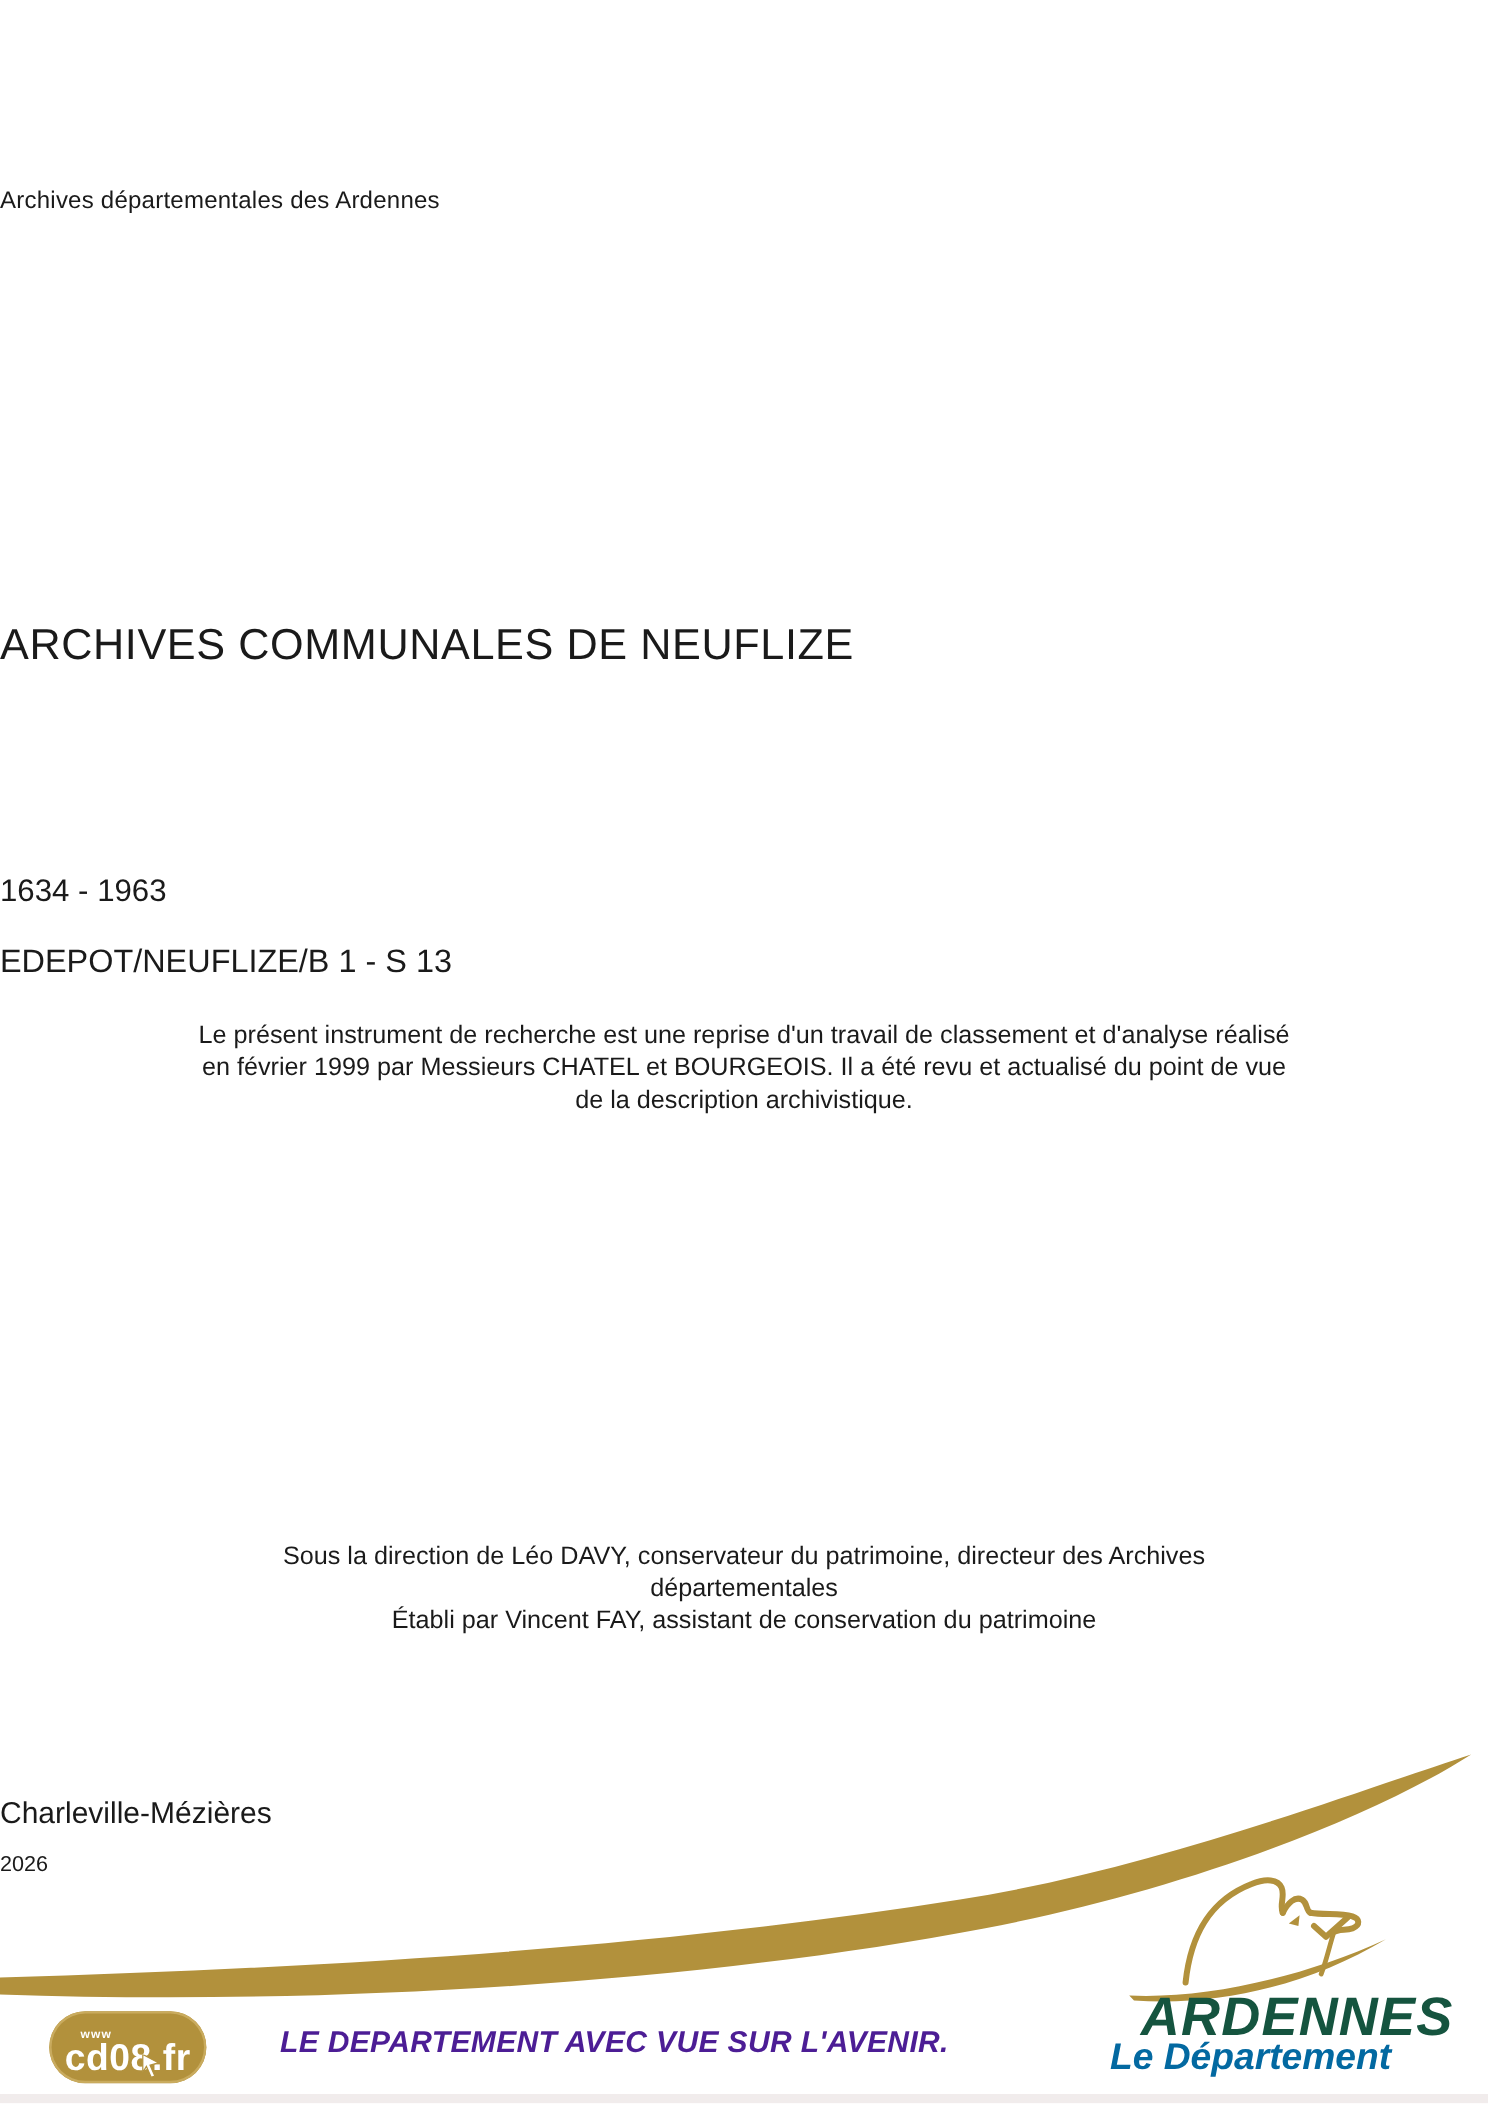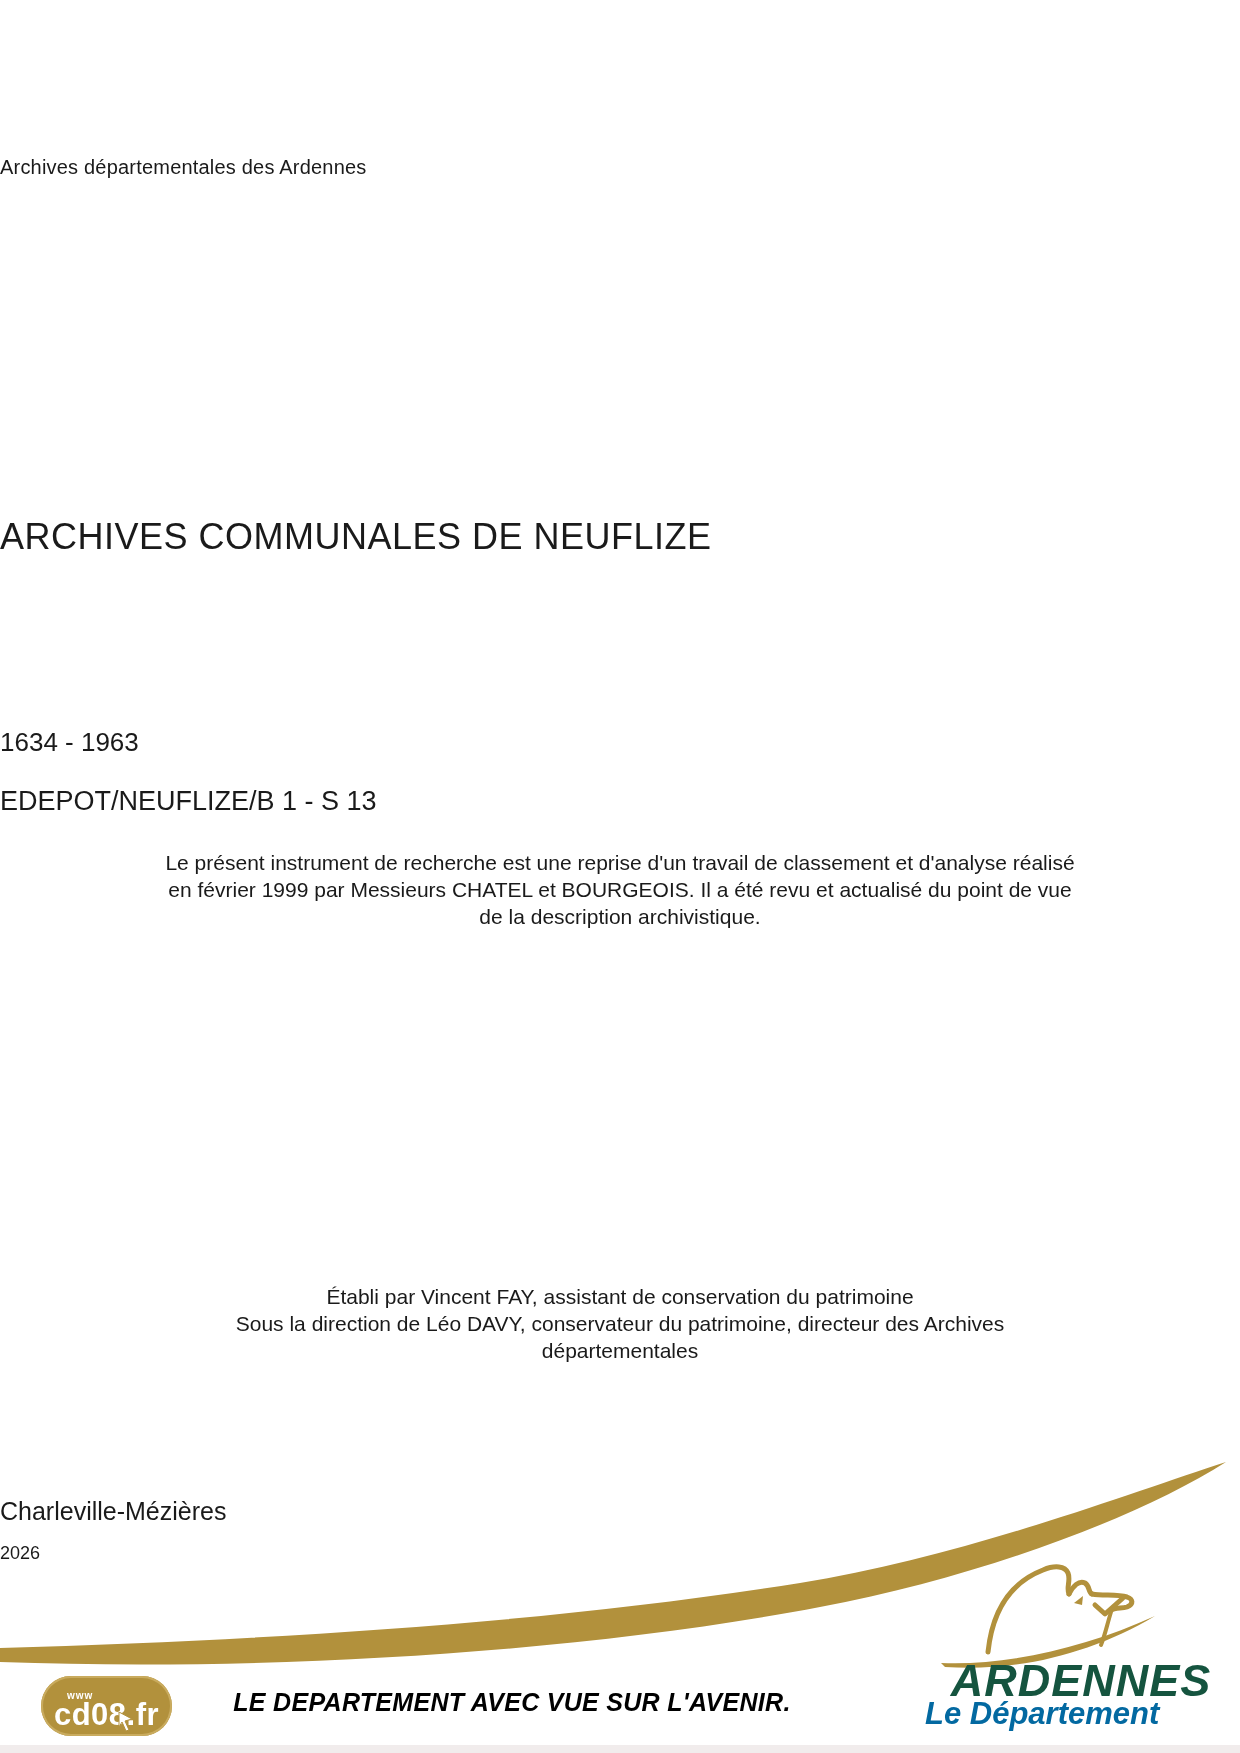--- a/index.html
+++ b/index.html
@@ -31,21 +31,21 @@
     color:#ffffff;text-align:center;
   }
   .cd08 .www{display:block;font-size:10px;font-weight:bold;letter-spacing:1px;
     text-align:left;margin:16px 0 0 26px;line-height:8px;}
   .cd08 .site{display:block;font-size:31px;font-weight:bold;line-height:30px;
     letter-spacing:0.5px;margin-top:0;}
   .cd08 .cursor{position:absolute;left:76px;top:36px;}
 
   .slogan{
     position:absolute;left:0;top:1688px;width:1024px;text-align:center;
-    font-size:25px;font-weight:bold;font-style:italic;color:#000000;letter-spacing:0.3px;
+    font-size:25px;font-weight:bold;font-style:italic;color:#4c1d95;letter-spacing:0.3px;
   }
 
   .ardennes-logo{position:absolute;left:925px;top:1550px;width:312px;height:200px;}
   .ardennes-art{position:absolute;left:0;top:0;width:312px;height:120px;}
   .ardennes-name{
     position:absolute;left:0;top:108px;width:100%;text-align:center;
     font-size:45px;font-weight:bold;font-style:italic;color:#15543f;letter-spacing:1px;line-height:45px;
   }
   .ardennes-sub{
     position:absolute;left:0;top:151px;width:100%;text-align:left;
@@ -61,22 +61,22 @@
 
   <h1 class="centered title">ARCHIVES COMMUNALES DE NEUFLIZE</h1>
 
   <div class="centered daterange">1634 - 1963</div>
 
   <div class="centered cote">EDEPOT/NEUFLIZE/B 1 - S 13</div>
 
   <div class="note">Le présent instrument de recherche est une reprise d'un travail de classement et d'analyse réalisé en février 1999 par Messieurs CHATEL et BOURGEOIS. Il a été revu et actualisé du point de vue de la description archivistique.</div>
 
   <div class="credits">
+    <div>Sous la direction de Léo DAVY, conservateur du patrimoine, directeur des Archives départementales</div>
     <div>Établi par Vincent FAY, assistant de conservation du patrimoine</div>
-    <div>Sous la direction de Léo DAVY, conservateur du patrimoine, directeur des Archives départementales</div>
   </div>
 
   <div class="centered place">Charleville-Mézières</div>
 
   <div class="centered year">2026</div>
 
   <svg class="swoosh-svg" viewBox="0 0 1240 230">
     <path fill="#b2913c" d="M 0,193
          C 300,184 560,166 800,128
          C 960,103 1130,38 1226,7

